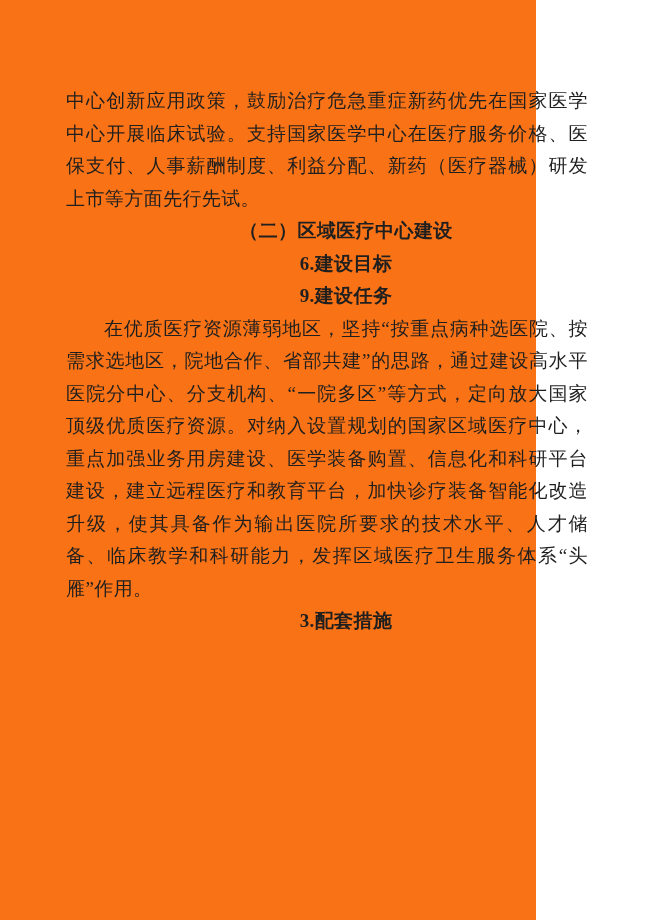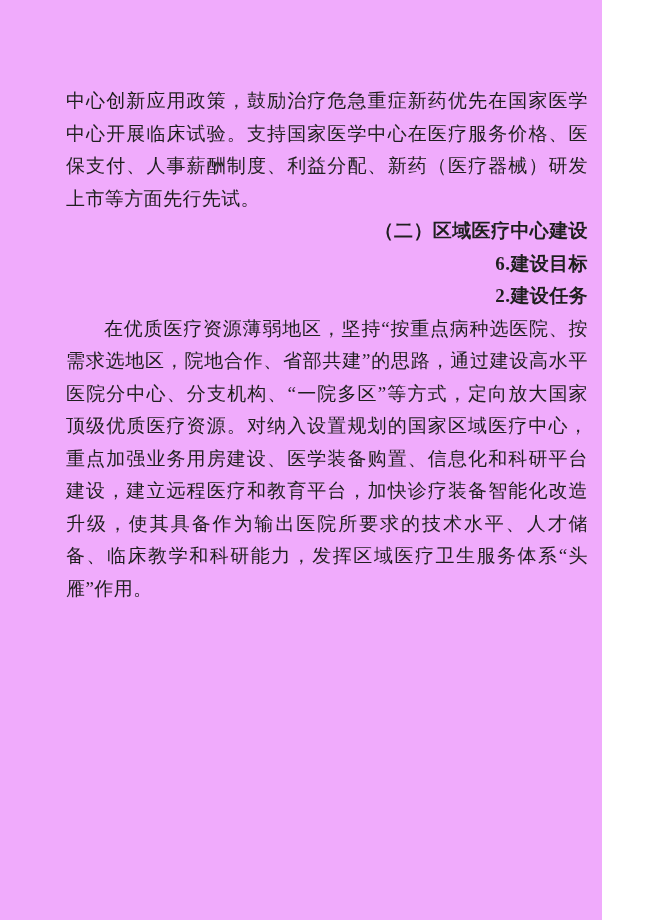--- a/index.html
+++ b/index.html
@@ -5,23 +5,23 @@
   html, body {
     margin: 0;
     padding: 0;
     width: 654px;
     height: 920px;
     overflow: hidden;
     background: #ffffff;
   }
   .page {
     position: relative;
-    width: 602px;
+    width: 536px;
     height: 920px;
-    background: #f0abfc;
+    background: #f97316;
     font-family: "Liberation Serif", "DejaVu Serif", serif;
   }
   .content {
     position: absolute;
     left: 66px;
     top: 85px;
     width: 522px;
     color: #1f1f1f;
     font-size: 19px;
     line-height: 32.5px;
@@ -30,27 +30,28 @@
   }
   .content p {
     margin: 0;
     padding: 0;
   }
   .content p.indent {
     text-indent: 2em;
   }
   .content p.heading {
     font-weight: bold;
-    text-align: right;
+    text-align: center;
   }
 </style>
 </head>
 <body>
 
 <div class="page">
   <div class="content" id="doc-body">
       <p class="">中心创新应用政策，鼓励治疗危急重症新药优先在国家医学中心开展临床试验。支持国家医学中心在医疗服务价格、医保支付、人事薪酬制度、利益分配、新药（医疗器械）研发上市等方面先行先试。</p>
       <p class="heading indent">（二）区域医疗中心建设</p>
       <p class="heading indent">6.建设目标</p>
-      <p class="heading indent">2.建设任务</p>
+      <p class="heading indent">9.建设任务</p>
       <p class="indent">在优质医疗资源薄弱地区，坚持“按重点病种选医院、按需求选地区，院地合作、省部共建”的思路，通过建设高水平医院分中心、分支机构、“一院多区”等方式，定向放大国家顶级优质医疗资源。对纳入设置规划的国家区域医疗中心，重点加强业务用房建设、医学装备购置、信息化和科研平台建设，建立远程医疗和教育平台，加快诊疗装备智能化改造升级，使其具备作为输出医院所要求的技术水平、人才储备、临床教学和科研能力，发挥区域医疗卫生服务体系“头雁”作用。</p>
+      <p class="heading indent">3.配套措施</p>
     </div>
 </div>
 
 </body></html>

